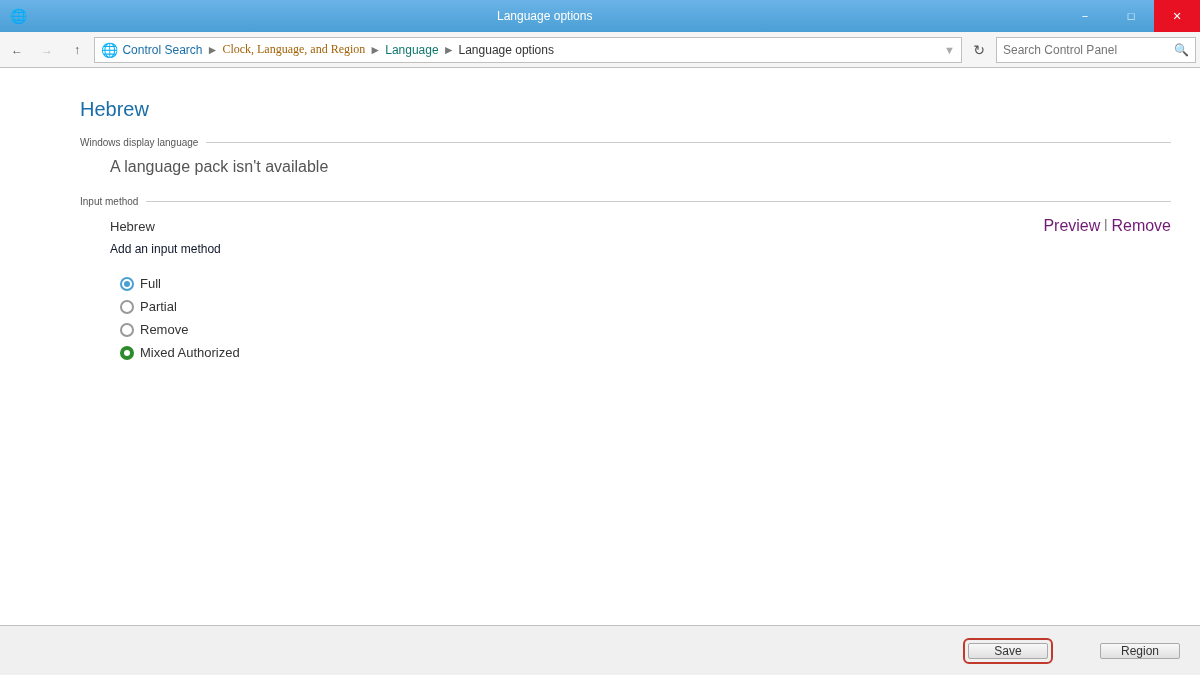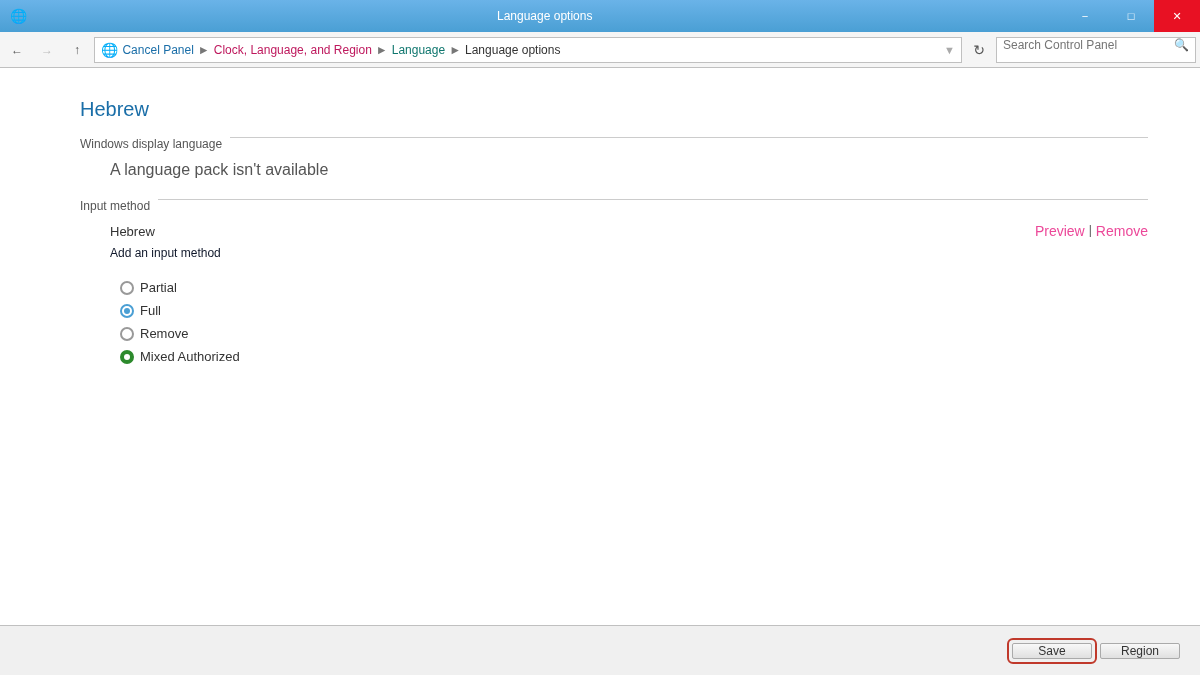--- a/index.html
+++ b/index.html
@@ -83,54 +83,55 @@
       display: flex; align-items: center; justify-content: center;
       color: #555;
       font-size: 14px;
     }
     .search-box {
       height: 26px;
       width: 200px;
       border: 1px solid #c0c0c0;
       background: white;
       display: flex;
-      align-items: flex-start;
+      align-items: center;
       padding: 0 6px;
       gap: 0;
     }
     .search-box input {
       border: none;
       outline: none;
       font-size: 12px;
       color: #999;
       flex: 1;
       background: transparent;
     }
     .search-icon { color: #666; font-size: 12px; }
 
     
     .main-content {
       flex: 1;
       background: white;
-      padding: 30px 52px 20px 80px;
+      padding: 30px 29px 20px 80px;
       overflow-y: auto;
     }
 
     .page-title {
       color: #1a6ea8;
       font-size: 20px;
       font-weight: 300;
       margin-bottom: 16px;
     }
 
     .section-header {
       display: flex;
+      align-items: center;
       margin-bottom: 10px;
       color: #555;
-      font-size: 12px;
+      font-size: 10px;
     }
     .section-header-text {
       white-space: nowrap;
       padding-right: 8px;
     }
     .section-header-line {
       flex: 1;
       height: 1px;
       background: #ccc;
     }
@@ -155,26 +156,26 @@
     .input-method-name {
       font-size: 13px;
       color: #333;
     }
     .input-method-links {
       display: flex;
       gap: 4px;
       font-size: 12px;
     }
     .link-btn {
-      color: #ec4899;
+      color: #701a75;
       text-decoration: none;
       cursor: pointer;
       background: none;
       border: none;
-      font-size: 14px;
+      font-size: 16px;
       padding: 0;
     }
     .separator-text { color: #555; }
 
     .add-method-link {
       color: #0f172a;
       text-decoration: none;
       cursor: pointer;
       font-size: 12px;
     }
@@ -239,20 +240,21 @@
     .footer-btn {
       min-width: 80px;
       height: 16px;
       border: 1px solid #aaa;
       background: linear-gradient(to bottom, #f8f8f8, #e0e0e0);
       cursor: pointer;
       font-size: 12px;
       color: #333;
       border-radius: 2px;
       padding: 0 12px;
+      margin-left: 44px;
     }
     .footer-btn.save-btn {
       position: relative;
     }
     .save-highlight {
       position: absolute;
       top: -6px; left: -6px; right: -6px; bottom: -6px;
       border: 2px solid #c0392b;
       border-radius: 6px;
       pointer-events: none;
@@ -270,23 +272,23 @@
     <button class="title-bar-btn close">✕</button>
   </div>
 </div>
 
 <div class="address-bar">
   <button class="nav-btn" title="Back">←</button>
   <button class="nav-btn disabled" title="Forward">→</button>
   <button class="nav-btn" title="Up">↑</button>
   <div class="address-path">
     <span style="font-size:14px;">🌐</span>
-    <span style="cursor:pointer; color:#1a6ea8;">Cancel Panel</span>
+    <span style="cursor:pointer; color:#1a6ea8;">Control Search</span>
     <span class="sep">►</span>
-    <span style="cursor:pointer; color:#be185d;">Clock, Language, and Region</span>
+    <span style="cursor:pointer; color:#a16207;font-family:Liberation Serif, serif;">Clock, Language, and Region</span>
     <span class="sep">►</span>
     <span style="cursor:pointer; color:#0f766e;">Language</span>
     <span class="sep">►</span>
     <span>Language options</span>
     <span style="flex:1"></span>
     <span style="color:#aaa; font-size:11px;">▼</span>
   </div>
   <button class="refresh-btn" title="Refresh">↻</button>
   <div class="search-box">
     <input type="text" placeholder="Search Control Panel" style="">
@@ -321,27 +323,27 @@
     </div>
     <div>
       <a class="add-method-link">Add an input method</a>
     </div>
   </div>
 
   <div class="section-body">
     <div class="radio-group">
 
       <div class="radio-item">
+        <div class="radio-circle checked-blue"></div>
+        <span class="radio-label">Full</span>
+      </div>
+
+      <div class="radio-item">
         <div class="radio-circle"></div>
         <span class="radio-label">Partial</span>
-      </div>
-
-      <div class="radio-item">
-        <div class="radio-circle checked-blue"></div>
-        <span class="radio-label">Full</span>
       </div>
 
       <div class="radio-item">
         <div class="radio-circle"></div>
         <span class="radio-label">Remove</span>
       </div>
 
       <div class="radio-item">
         <div class="radio-circle checked-green"></div>
         <span class="radio-label">Mixed Authorized</span>

